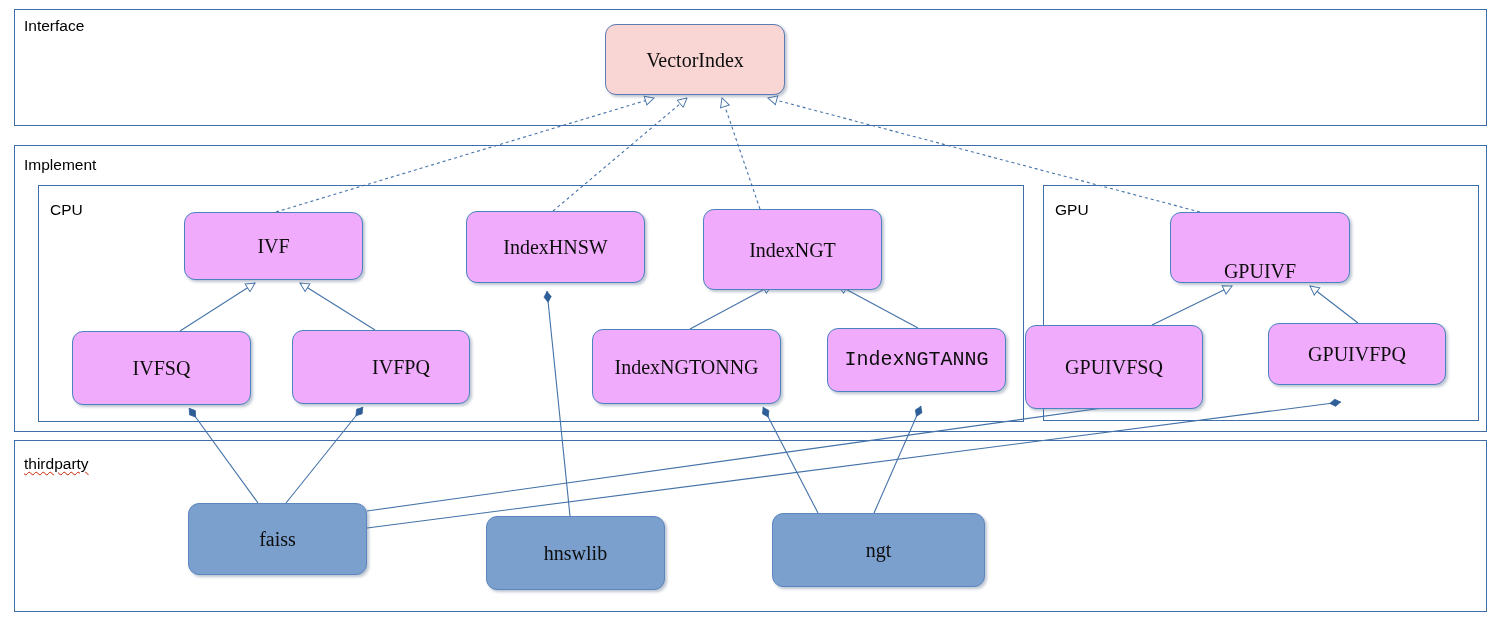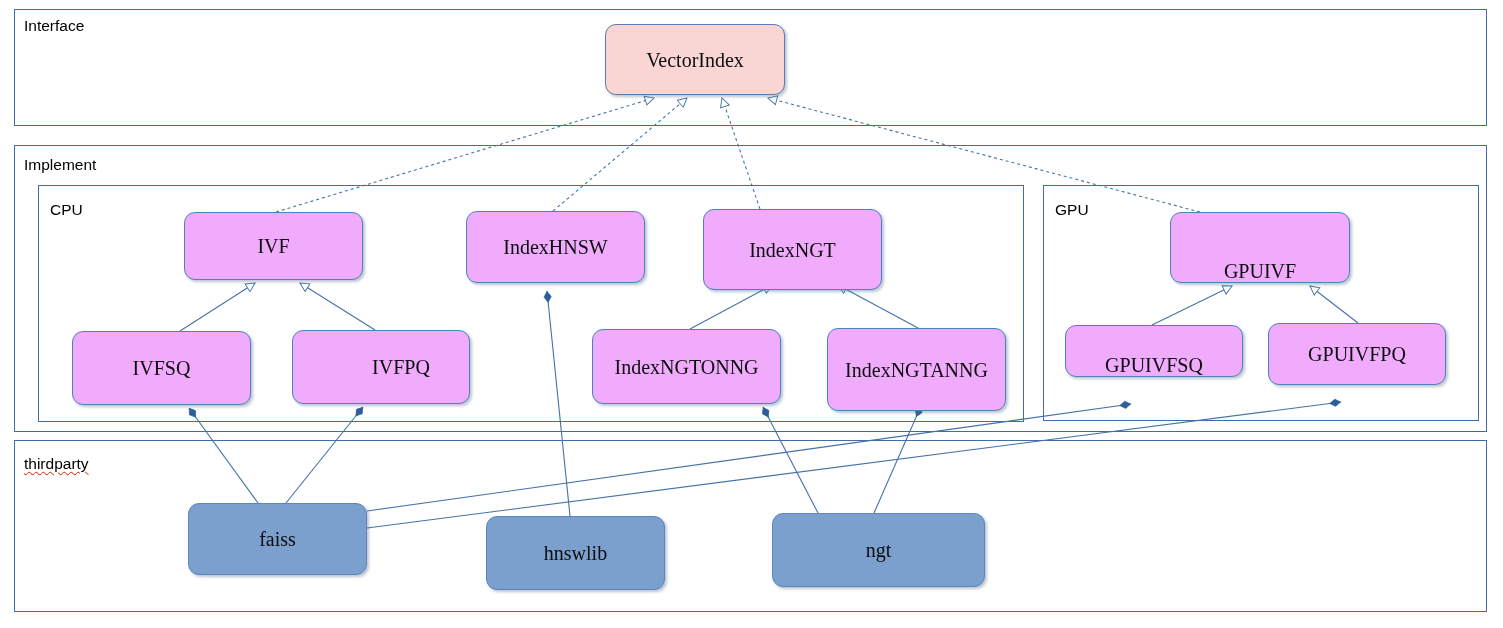--- a/index.html
+++ b/index.html
@@ -137,27 +137,27 @@
       </div>
       <div class="node green" style="left: 72px; top: 331px; width: 179px; height: 74px;">
         <span>IVFSQ</span>
       </div>
       <div class="node green" style="left: 292px; top: 330px; width: 178px; height: 74px; padding-left: 40px;">
         <span>IVFPQ</span>
       </div>
       <div class="node green" style="left: 592px; top: 329px; width: 189px; height: 75px;">
         <span>IndexNGTONNG</span>
       </div>
-      <div class="node green" style="left: 827px; top: 328px; width: 179px; height: 83px;">
+      <div class="node green" style="left: 827px; top: 328px; width: 179px; height: 64px; font-family: Liberation Mono, monospace;">
         <span>IndexNGTANNG</span>
       </div>
       <div class="node green" style="left: 1170px; top: 212px; width: 180px; height: 71px; align-items: flex-end;">
         <span>GPUIVF</span>
       </div>
-      <div class="node green" style="left: 1065px; top: 325px; width: 178px; height: 52px; align-items: flex-end;">
+      <div class="node green" style="left: 1025px; top: 325px; width: 178px; height: 84px;">
         <span>GPUIVFSQ</span>
       </div>
       <div class="node green" style="left: 1268px; top: 323px; width: 178px; height: 62px;">
         <span>GPUIVFPQ</span>
       </div>
       <div class="node blue" style="left: 188px; top: 503px; width: 179px; height: 72px;">
         <span>faiss</span>
       </div>
       <div class="node blue" style="left: 486px; top: 516px; width: 179px; height: 74px;">
         <span>hnswlib</span>

